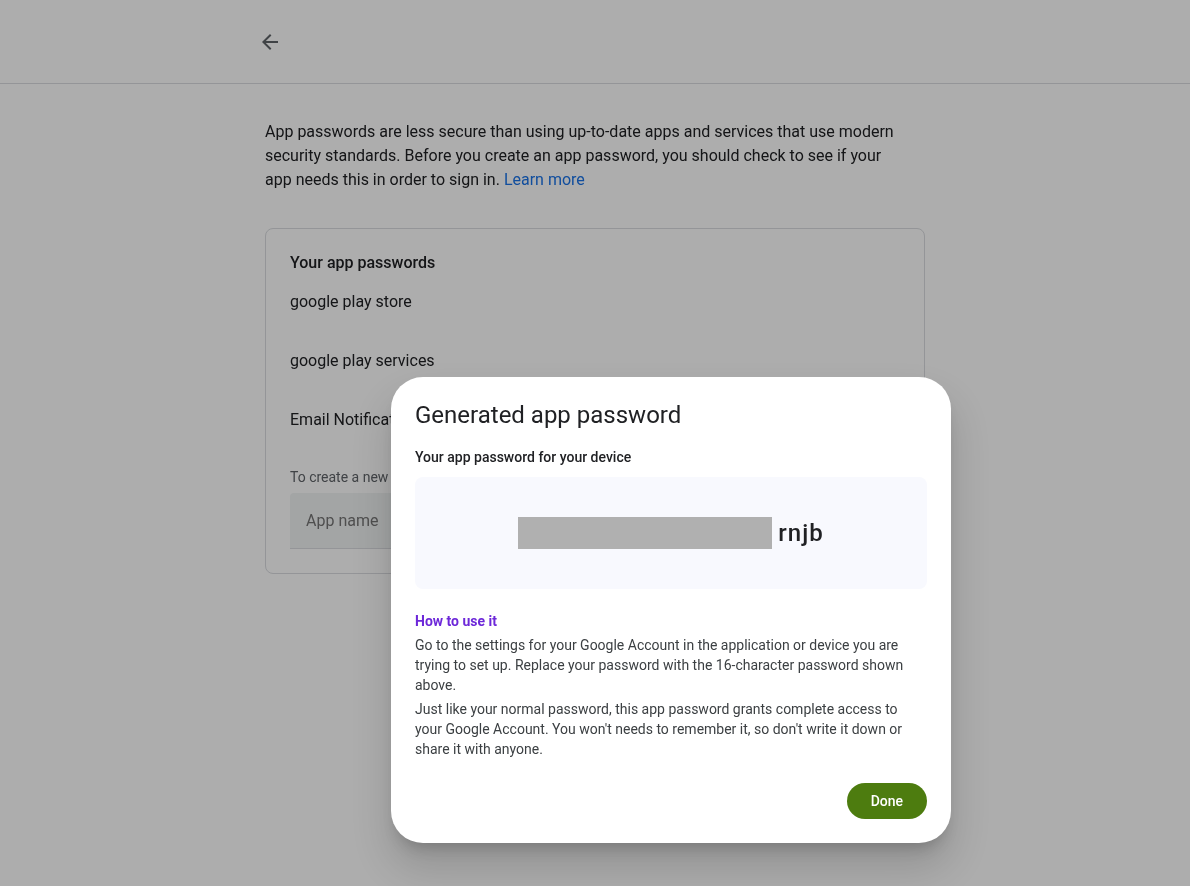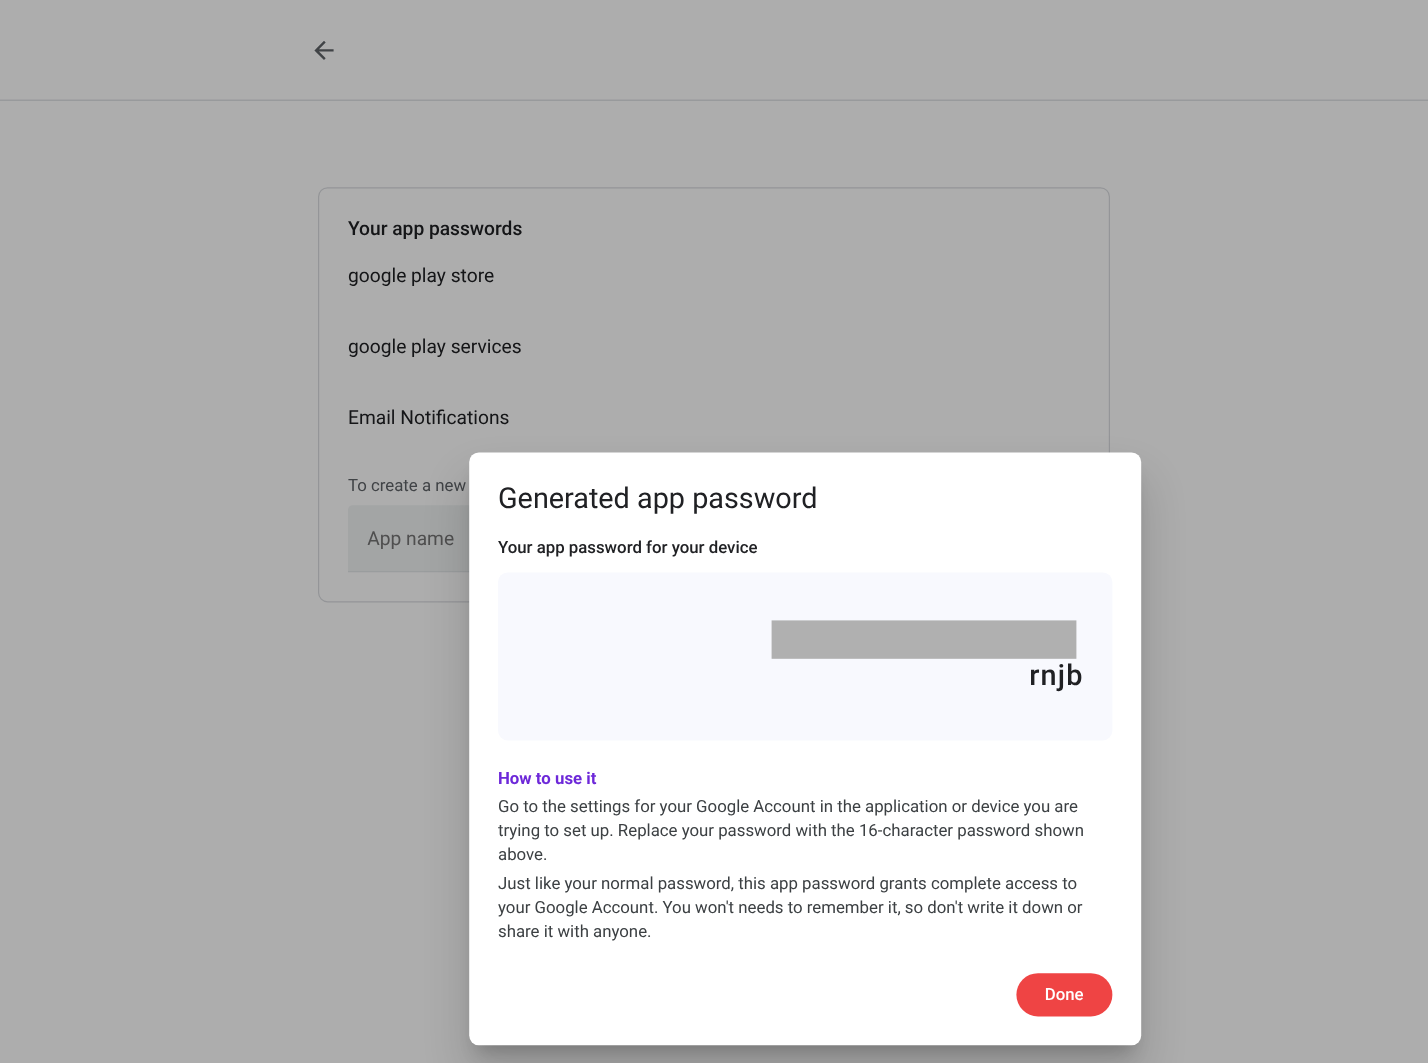--- a/index.html
+++ b/index.html
@@ -97,21 +97,21 @@
     font-size: 16px;
     color: #5f6368;
     border-radius: 4px 4px 0 0;
   }
   .modal {
     position: absolute;
     left: 391px;
     top: 377px;
     width: 560px;
     background: #ffffff;
-    border-radius: 8px;
+    border-radius: 32px;
     padding: 24px;
     z-index: 20;
     box-shadow: 0 11px 15px -7px rgba(0,0,0,0.2), 0 24px 38px 3px rgba(0,0,0,0.14);
   }
   .modal-title {
     font-size: 24px;
     font-weight: 400;
     color: #202124;
     margin-bottom: 20px;
   }
@@ -119,24 +119,23 @@
     font-size: 14px;
     font-weight: 500;
     color: #202124;
     margin-bottom: 12px;
   }
   .password-box {
     background: #f8f9fe;
     border-radius: 8px;
     padding: 40px 24px;
     display: flex;
-    align-items: flex-end;
+    align-items: center;
     justify-content: center;
     margin-bottom: 24px;
-    flex-direction: column;
   }
   .password-redacted {
     width: 254px;
     height: 32px;
     background: #b0b0b0;
     margin-right: 6px;
   }
   .password-visible {
     font-size: 24px;
     font-weight: 500;
@@ -154,21 +153,21 @@
     line-height: 20px;
     color: #3c4043;
     margin-bottom: 4px;
   }
   .modal-actions {
     display: flex;
     justify-content: flex-end;
     margin-top: 24px;
   }
   .done-button {
-    background: #ef4444;
+    background: #4d7c0f;
     color: #ffffff;
     border: none;
     border-radius: 20px;
     padding: 10px 24px;
     font-size: 14px;
     font-weight: 500;
     cursor: pointer;
   }
 </style>
 </head>
@@ -176,20 +175,24 @@
 
 <div class="header">
   <div class="back-button">
     <svg viewBox="0 0 24 24">
         <path d="M20 11H7.83l5.59-5.59L12 4l-8 8 8 8 1.41-1.41L7.83 13H20v-2z"></path>
       </svg>
   </div>
 </div>
 
 <div class="content">
+  <p class="description">
+    <span>App passwords are less secure than using up-to-date apps and services that use modern security standards. Before you create an app password, you should check to see if your app needs this in order to sign in. </span>
+    <a class="learn-more">Learn more</a>
+  </p>
 
   <div class="card">
     <div class="card-title">Your app passwords</div>
     <div class="password-item">google play store</div>
     <div class="password-item">google play services</div>
     <div class="password-item">Email Notifications</div>
     <div class="create-hint">To create a new app specific password, type a name for it below...</div>
     <input class="input-field" placeholder="App name" style="">
   </div>
 </div>

